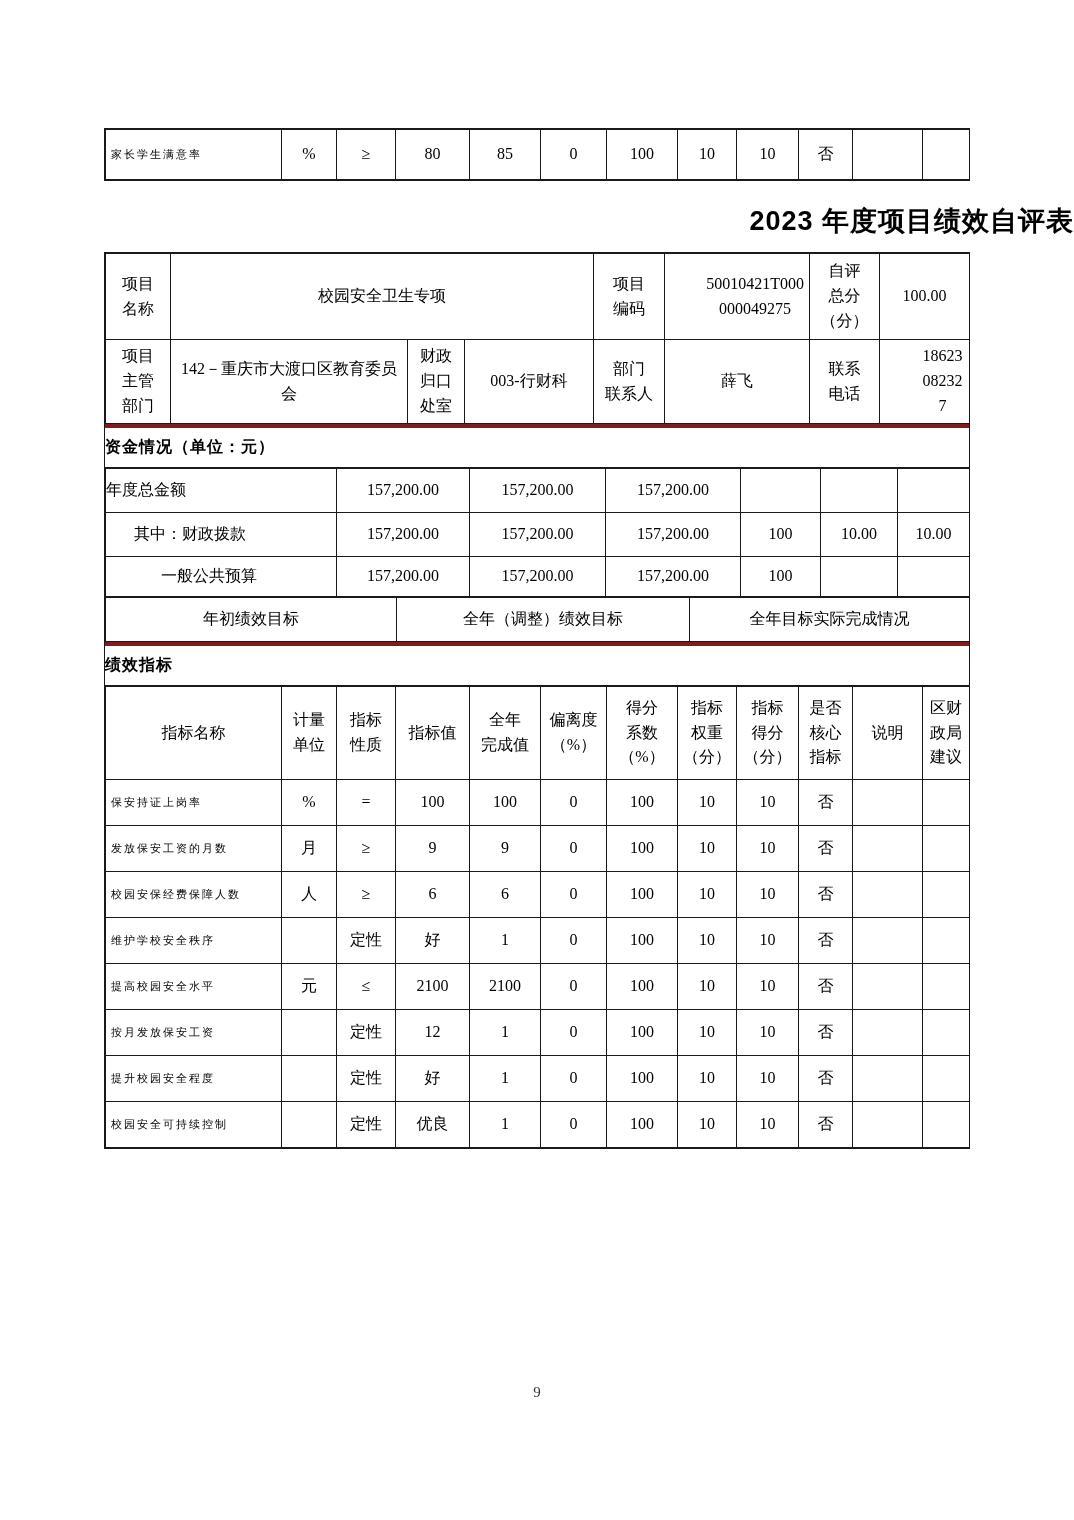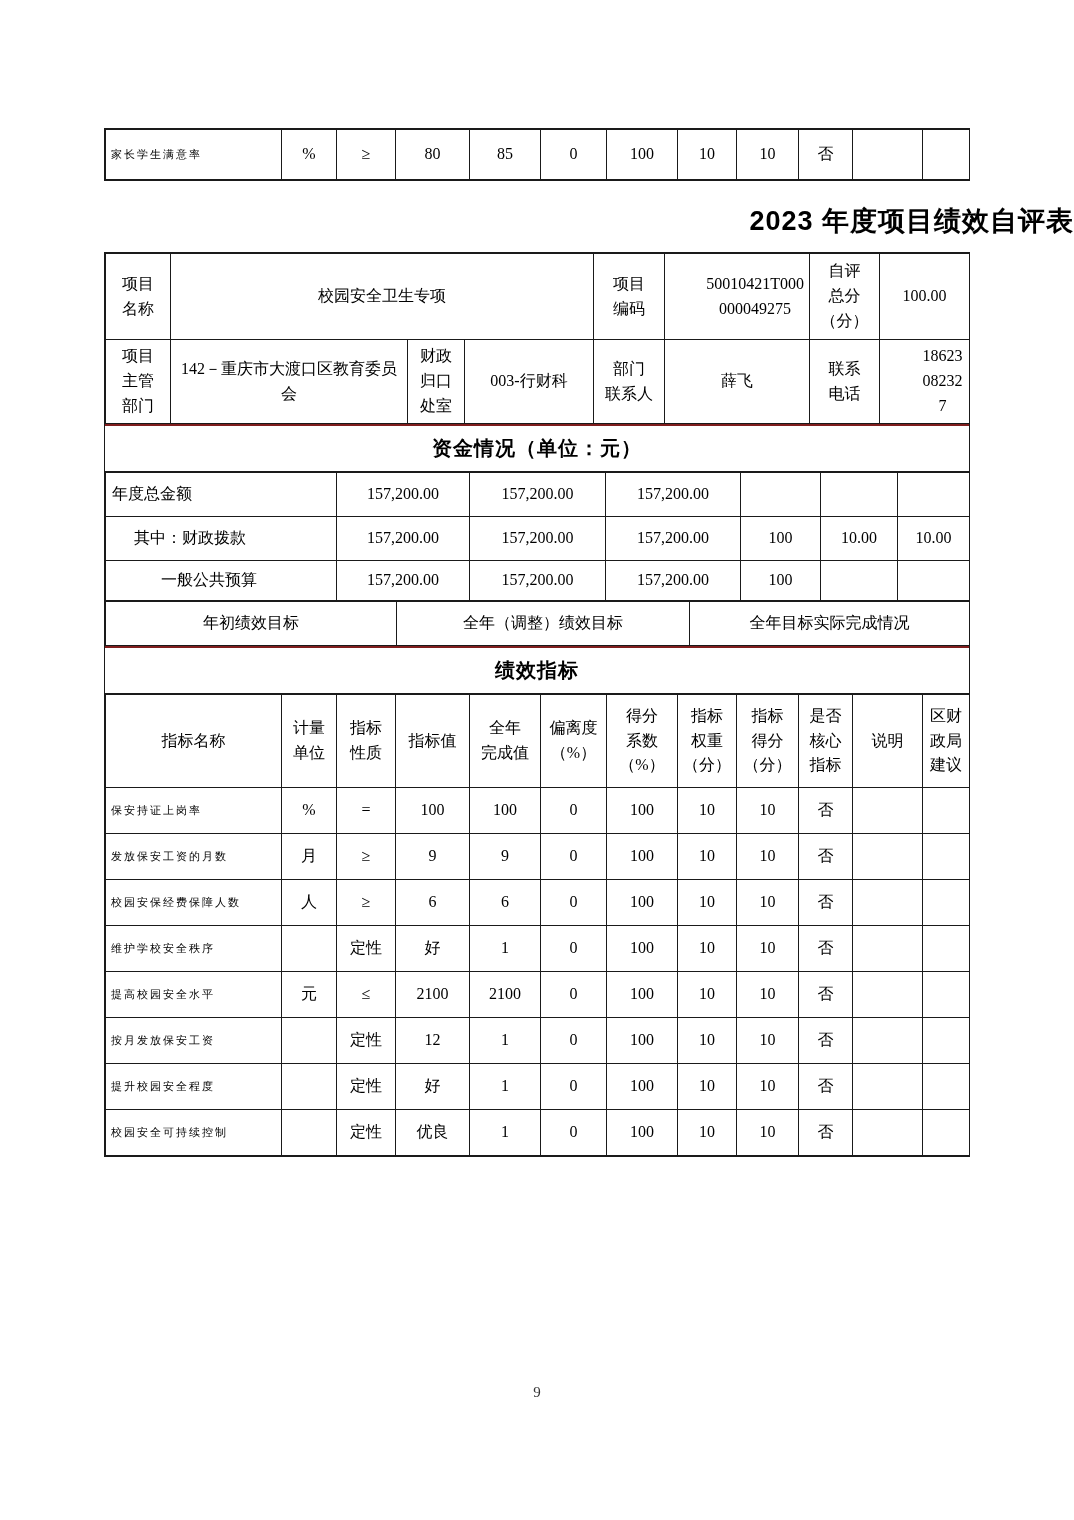--- a/index.html
+++ b/index.html
@@ -42,33 +42,32 @@
   .doc-title{
     margin:22px 0 13px 0;
     text-align:right;
     font-size:27px;
     font-weight:bold;
     line-height:36px;
     font-family:"Liberation Sans","DejaVu Sans",sans-serif;
     letter-spacing:1px;
   }
   .section-title{
-    border-top:2px solid #7f1d1d;
+    border-top:4px solid #7f1d1d;
     border-bottom:1px solid #1a1a1a;
-    text-align:center;
     font-weight:bold;
-    font-size:20px;
+    font-size:16px;
     padding:9px 0;
     letter-spacing:1px;
   }
   td.left{text-align:left;}
   td.top{vertical-align:top;text-align:left;}
   td.goal-text{vertical-align:top;text-align:justify;letter-spacing:1px;line-height:26px;}
   .ind-header td{height:86px;}
-  .fund-label-0{padding-left:6px;}
+  .fund-label-0{padding-left:0;}
   .fund-label-1{padding-left:28px;}
   .fund-label-2{padding-left:55px;}
   .page-number{
     position:absolute;
     left:0;right:0;
     top:1384px;
     text-align:center;
     font-size:15px;
     color:#333;
   }

